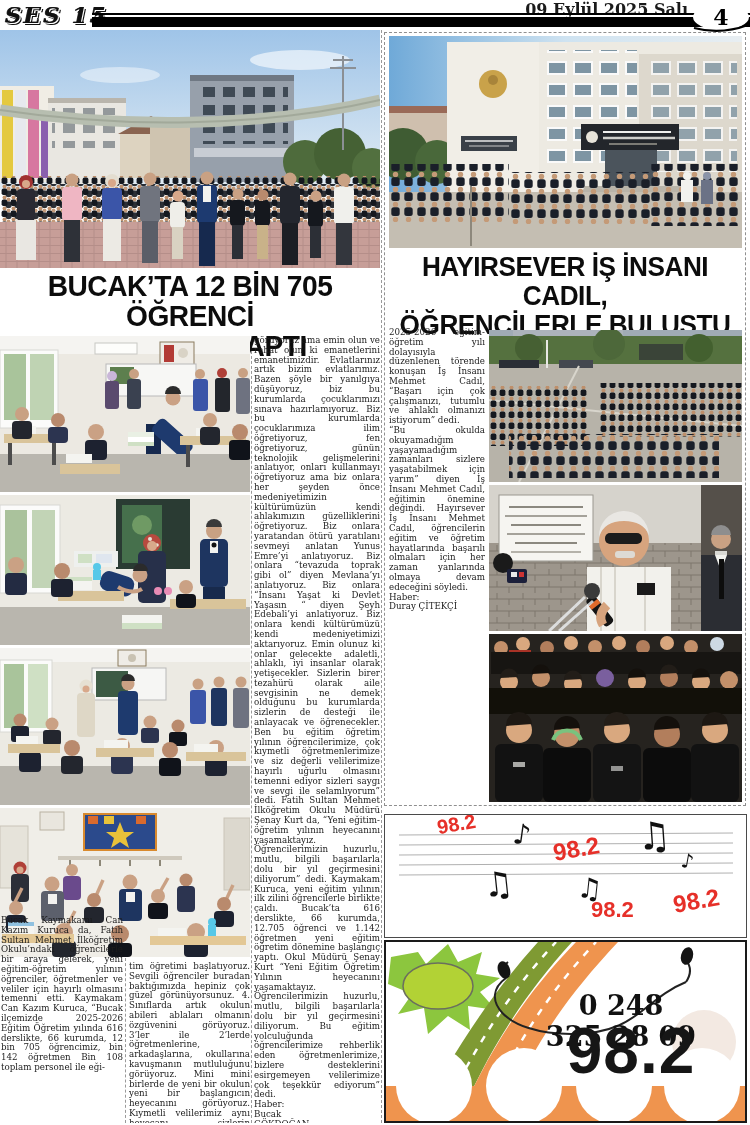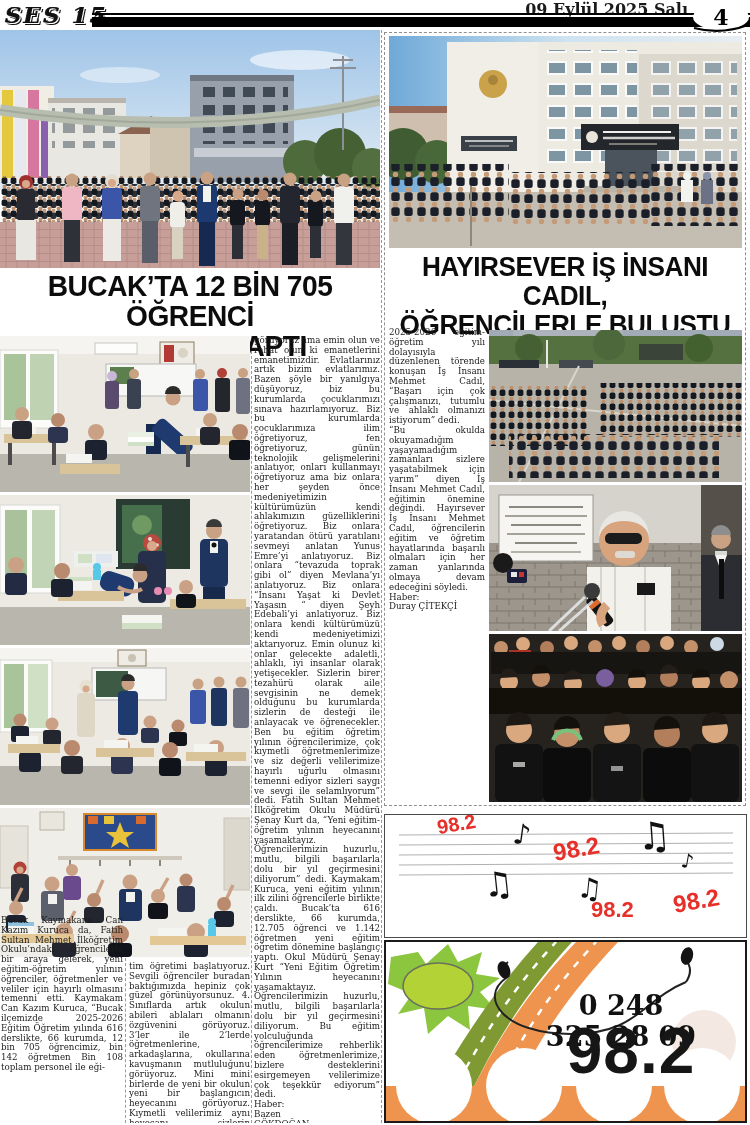--- a/index.html
+++ b/index.html
@@ -443,21 +443,21 @@
       <rect x="150" y="128" width="96" height="9" fill="#e3c896"></rect>
         <rect x="158" y="120" width="28" height="8" fill="#f4f4f0"></rect>
       <circle cx="212" cy="114" r="4" fill="#57c8e8"></circle>
         <rect x="208" y="117" width="8" height="11" fill="#57c8e8"></rect>
     </svg>
   </figure>
 
   <div class="newscol" id="col-mid">
     <p>görüyoruz ama emin olun ve rahat olun ki emanetlerini emanetimizdir. Evlatlarınız artık bizim evlatlarımız. Bazen şöyle bir yanılgıya düşüyoruz, biz bu kurumlarda çocuklarımızı sınava hazırlamıyoruz. Biz bu kurumlarda çocuklarımıza ilim öğretiyoruz, fen öğretiyoruz, günün teknolojik gelişmelerini anlatıyor, onları kullanmayı öğretiyoruz ama biz onlara her şeyden önce medeniyetimizin kültürümüzün kendi ahlakımızın güzelliklerini öğretiyoruz. Biz onlara yaratandan ötürü yaratılanı sevmeyi anlatan Yunus Emre’yi anlatıyoruz. Biz onlara “tevazuda toprak gibi ol” diyen Mevlana’yı anlatıyoruz. Biz onlara “İnsanı Yaşat ki Devlet Yaşasın “ diyen Şeyh Edebali’yi anlatıyoruz. Biz onlara kendi kültürümüzü kendi medeniyetimizi aktarıyoruz. Emin olunuz ki onlar gelecekte adaletli, ahlaklı, iyi insanlar olarak yetişecekler. Sizlerin birer tezahürü olarak aile sevgisinin ne demek olduğunu bu kurumlarda sizlerin de desteği ile anlayacak ve öğrenecekler. Ben bu eğitim öğretim yılının öğrencilerimize, çok kıymetli öğretmenlerimize ve siz değerli velilerimize hayırlı uğurlu olmasını temenni ediyor sizleri saygı ve sevgi ile selamlıyorum” dedi. Fatih Sultan Mehmet İlköğretim Okulu Müdürü Şenay Kurt da, “Yeni eğitim- öğretim yılının heyecanını yaşamaktayız. Öğrencilerimizin huzurlu, mutlu, bilgili başarılarla dolu bir yıl geçirmesini diliyorum” dedi. Kaymakam Kuruca, yeni eğitim yılının ilk zilini öğrencilerle birlikte çaldı. Bucak’ta 616 derslikte, 66 kurumda, 12.705 öğrenci ve 1.142 öğretmen yeni eğitim öğretim dönemine başlangıç yaptı. Okul Müdürü Şenay Kurt “Yeni Eğitim Öğretim Yılının heyecanını yaşamaktayız. Öğrencilerimizin huzurlu, mutlu, bilgili başarılarla dolu bir yıl geçirmesini diliyorum. Bu eğitim yolculuğunda öğrencilerimize rehberlik eden öğretmenlerimize, bizlere desteklerini esirgemeyen velilerimize çok teşekkür ediyorum” dedi.</p>
     <p class="byline">Haber:</p>
-    <p class="byline">Bazen</p>
+    <p class="byline">Bucak</p>
     <p class="byline">GÖKDOĞAN</p>
   </div>
   <div class="newscol" id="col-1">
     <p>Bucak Kaymakamı Can Kazım Kuruca da, Fatih Sultan Mehmet İlköğretim Okulu’ndaki öğrencilerle bir araya gelerek, yeni eğitim-öğretim yılının öğrenciler, öğretmenler ve veliler için hayırlı olmasını temenni etti. Kaymakam Can Kazım Kuruca, “Bucak ilçemizde 2025-2026 Eğitim Öğretim yılında 616 derslikte, 66 kurumda, 12 bin 705 öğrencimiz, bin 142 öğretmen Bin 108 toplam personel ile eği-</p>
   </div>
   <div class="newscol" id="col-2">
     <p>tim öğretimi başlatıyoruz. Sevgili öğrenciler buradan baktığımızda hepiniz çok güzel görünüyorsunuz. 4. Sınıflarda artık okulun abileri ablaları olmanın özgüvenini görüyoruz. 3’ler ile 2’lerde öğretmenlerine, arkadaşlarına, okullarına kavuşmanın mutluluğunu görüyoruz. Mini mini birlerde de yeni bir okulun yeni bir başlangıcın heyecanını görüyoruz. Kıymetli velilerimiz aynı heyecanı sizlerin gözlerinde de</p>
   </div>
 
   <div class="dashed-box"></div>

